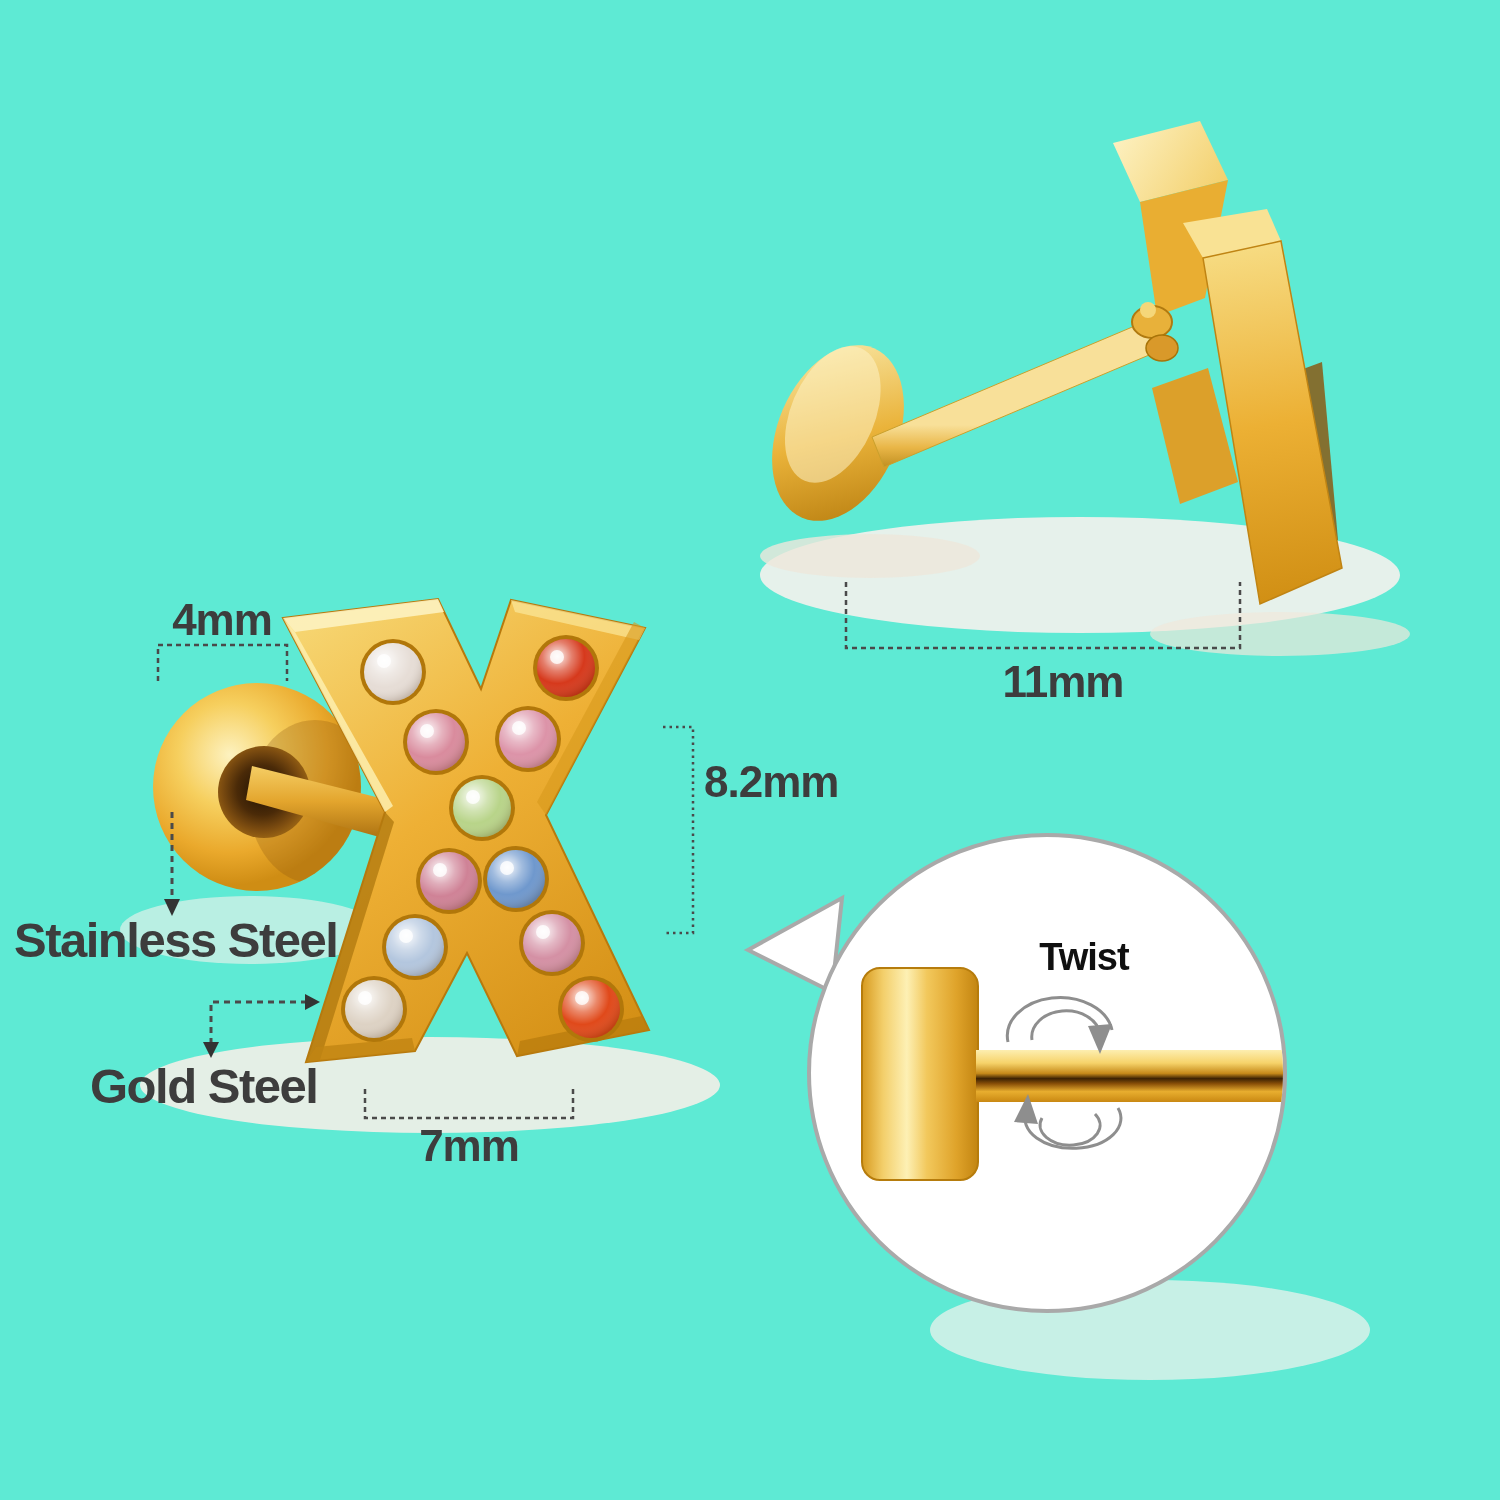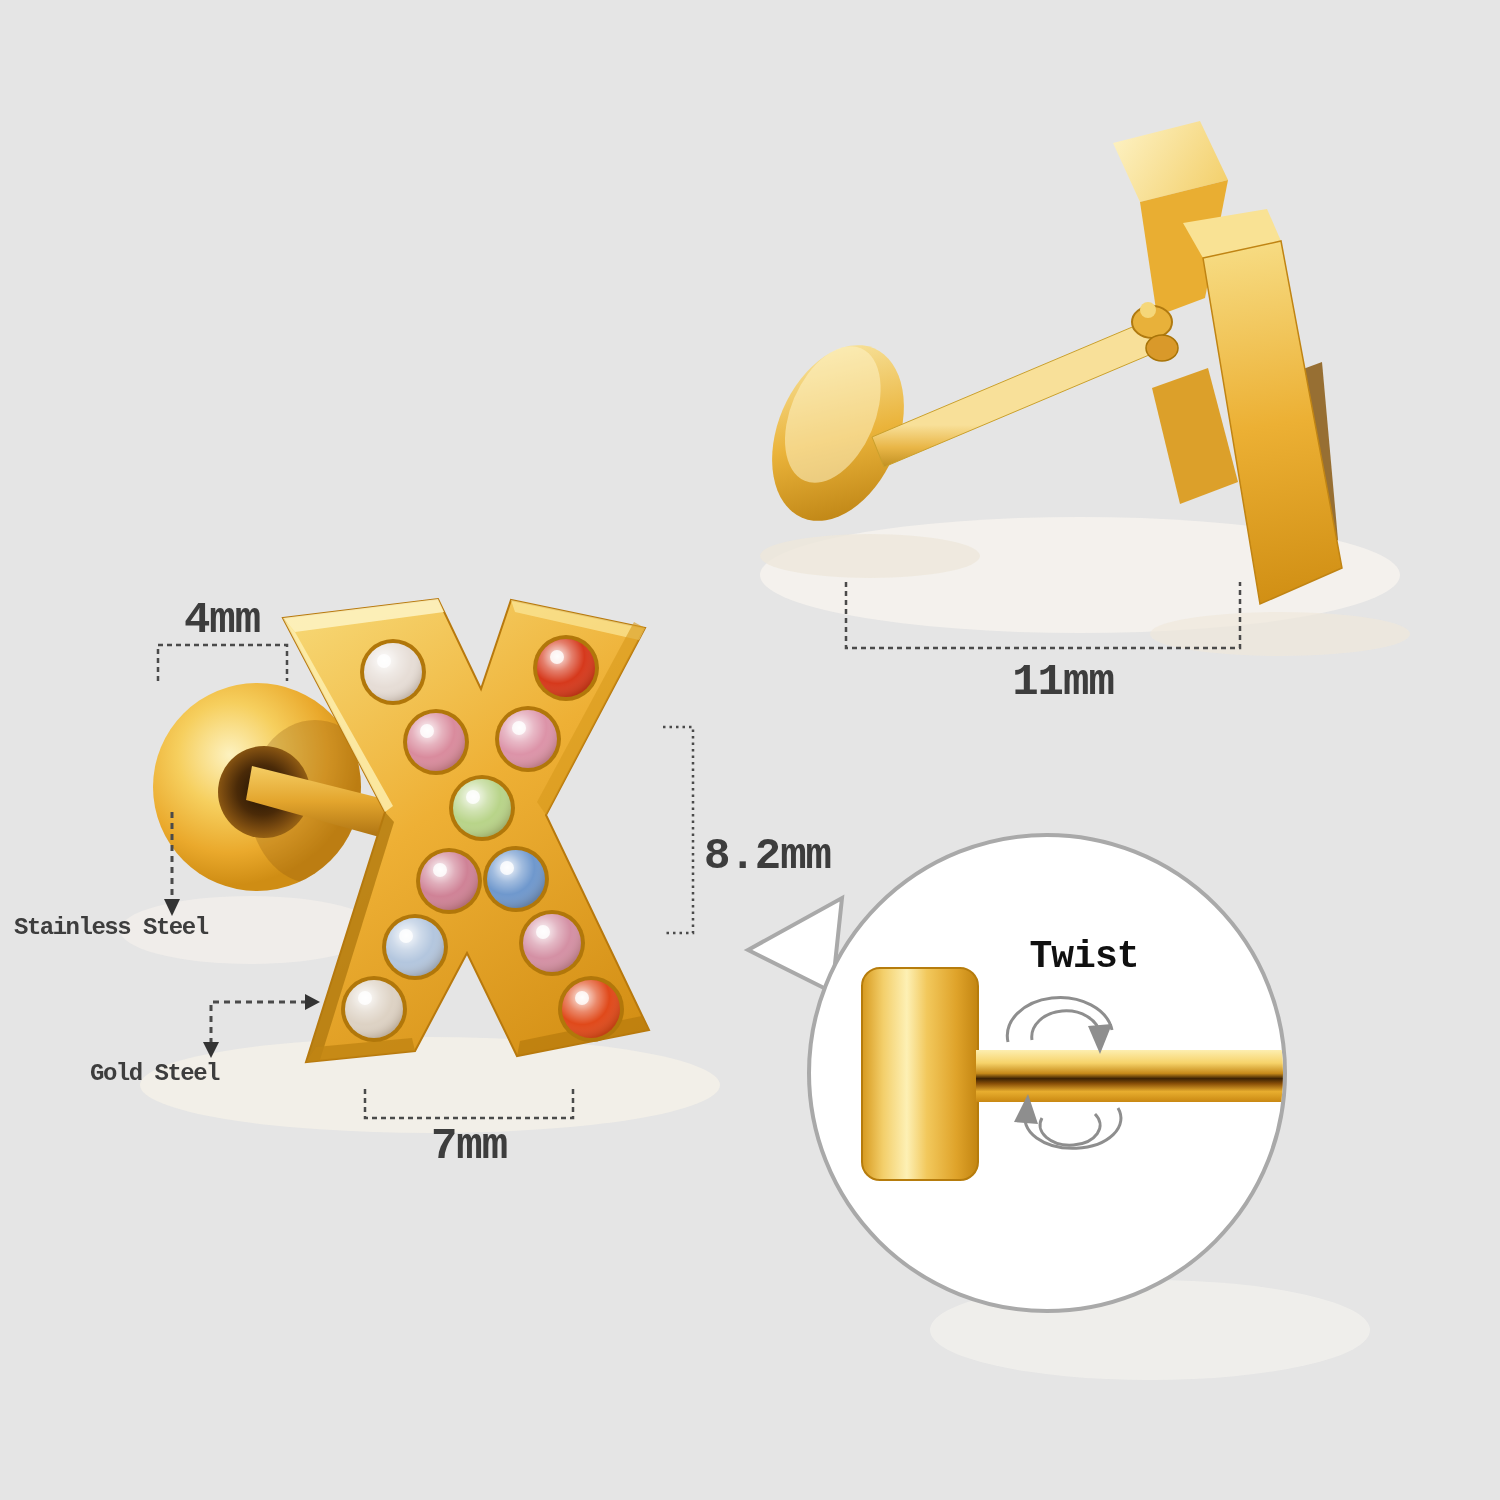--- a/index.html
+++ b/index.html
@@ -1,22 +1,22 @@
 <!DOCTYPE html>
 <html><head>
 <meta charset="utf-8">
 <style>
   html,body{margin:0;padding:0;background:#ffffff;}
-  .canvas{position:relative;width:1500px;height:1500px;background:#e5e5e5;overflow:hidden;
-          font-family:Liberation Mono, monospace;}
+  .canvas{position:relative;width:1500px;height:1500px;background:#5eead4;overflow:hidden;
+          font-family:Liberation Sans, sans-serif;}
   .scene{position:absolute;left:0;top:0;}
   .lbl{position:absolute;color:#3d3d3d;font-weight:700;line-height:1;letter-spacing:-1px;
        white-space:nowrap;}
   .dim{font-size:44px;}
-  .mat{font-size:24px;letter-spacing:-1.5px;}
+  .mat{font-size:49px;letter-spacing:-1.5px;}
   .ctr{transform:translateX(-50%);}
   .twist{font-size:38px;color:#101010;letter-spacing:-1px;}
 </style>
 </head>
 <body>
 
 <div class="canvas">
 
 <svg class="scene" width="1500" height="1500" viewBox="0 0 1500 1500">
   <defs>
@@ -252,19 +252,19 @@
 </svg>
 
 <div class="lbl dim ctr" style="left:222px;top:598px;">4mm</div>
 
 <div class="lbl mat" style="left:14px;top:916px;">Stainless Steel</div>
 
 <div class="lbl mat" style="left:90px;top:1062px;">Gold Steel</div>
 
 <div class="lbl dim ctr" style="left:469px;top:1124px;">7mm</div>
 
-<div class="lbl dim" style="left:704px;top:834px;">8.2mm</div>
+<div class="lbl dim" style="left:704px;top:760px;">8.2mm</div>
 
 <div class="lbl dim ctr" style="left:1063px;top:660px;">11mm</div>
 
 <div class="lbl twist ctr" style="left:1084px;top:938px;">Twist</div>
 
 </div>
 
 </body></html>

